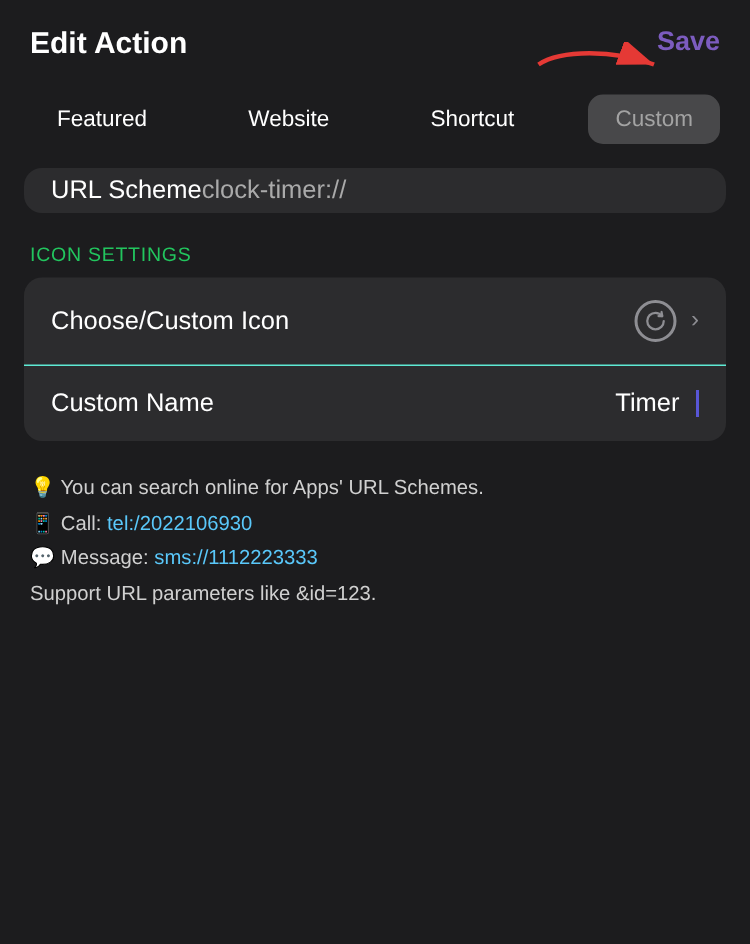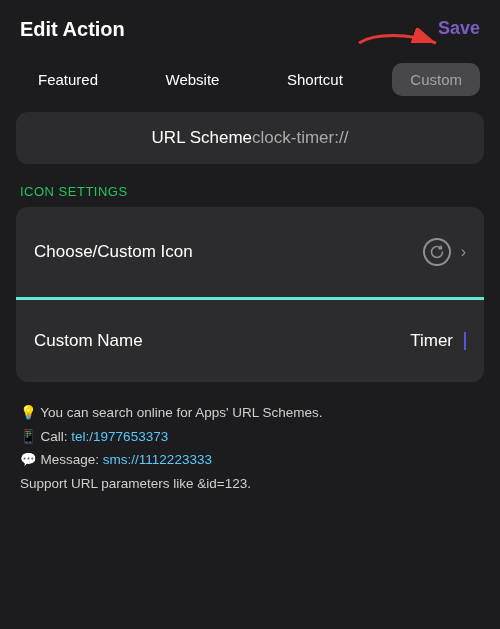--- a/index.html
+++ b/index.html
@@ -65,24 +65,24 @@
 
     
     .content {
       padding: 0 16px;
     }
 
     
     .url-scheme-row {
       background: #2c2c2e;
       border-radius: 12px;
-      padding: 16px 18px;
-      display: flex;
-      align-items: center;
-      justify-content: center;
+      padding: 5px 18px;
+      display: flex;
+      align-items: center;
+      justify-content: flex-start;
       margin-bottom: 20px;
     }
     .url-scheme-label {
       font-size: 17px;
       font-weight: 400;
       color: #ffffff;
     }
     .url-scheme-value {
       font-size: 17px;
       color: #aaaaaa;
@@ -101,24 +101,24 @@
     .settings-card {
       background: #2c2c2e;
       border-radius: 12px;
       overflow: hidden;
       margin-bottom: 16px;
     }
     .settings-row {
       display: flex;
       align-items: center;
       justify-content: space-between;
-      padding: 31px 18px;
+      padding: 15px 18px;
     }
     .settings-row + .settings-row {
-      border-top: 3px solid #5eead4;
+      border-top: 1px solid #5eead4;
     }
     .settings-row-label {
       font-size: 17px;
       color: #ffffff;
     }
     .settings-row-right {
       display: flex;
       align-items: center;
       gap: 10px;
     }
@@ -238,21 +238,21 @@
       <div class="settings-row-right">
         <span class="custom-name-value">Timer</span>
           <span class="cursor-bar"></span>
       </div>
     </div>
   </div>
 
   <div class="info-section">
     <div class="info-line">💡 You can search online for Apps' URL Schemes.</div>
     <div class="info-line">
-      <span>📱 Call: </span><a class="info-link">tel:/1977653373</a>
+      <span>📱 Call: </span><a class="info-link">tel:/2022106930</a>
     </div>
     <div class="info-line">
       <span>💬 Message: </span><a class="info-link">sms://1112223333</a>
     </div>
     <div class="info-line">Support URL parameters like &amp;id=123.</div>
   </div>
 
 </div>
 
 </body></html>

